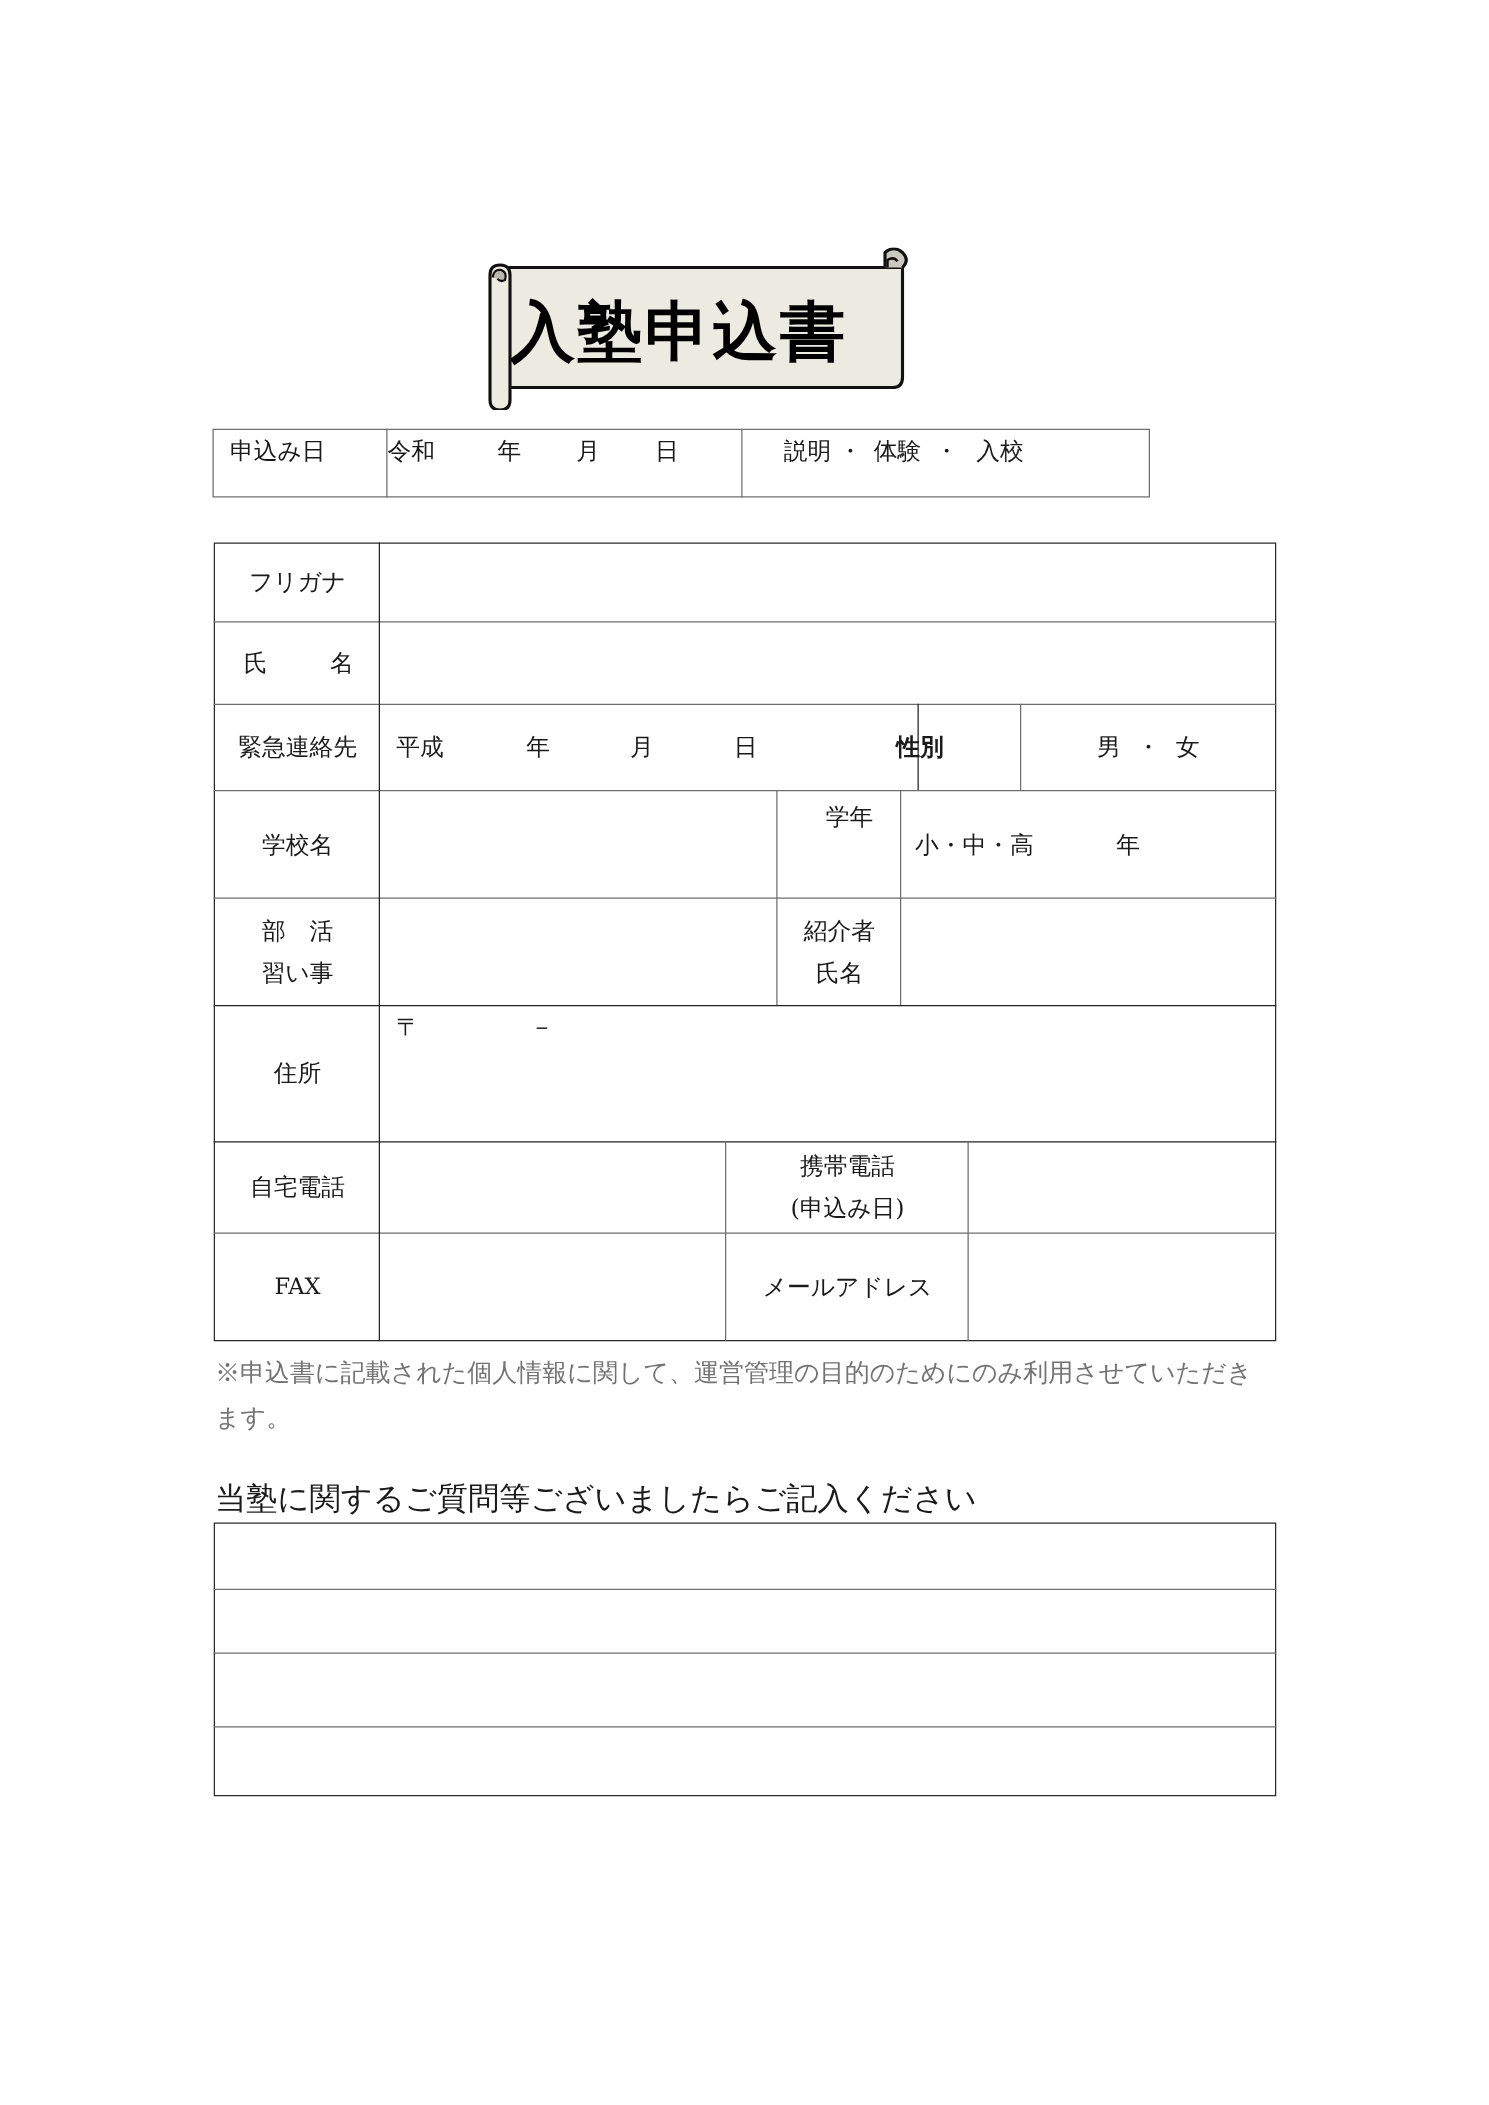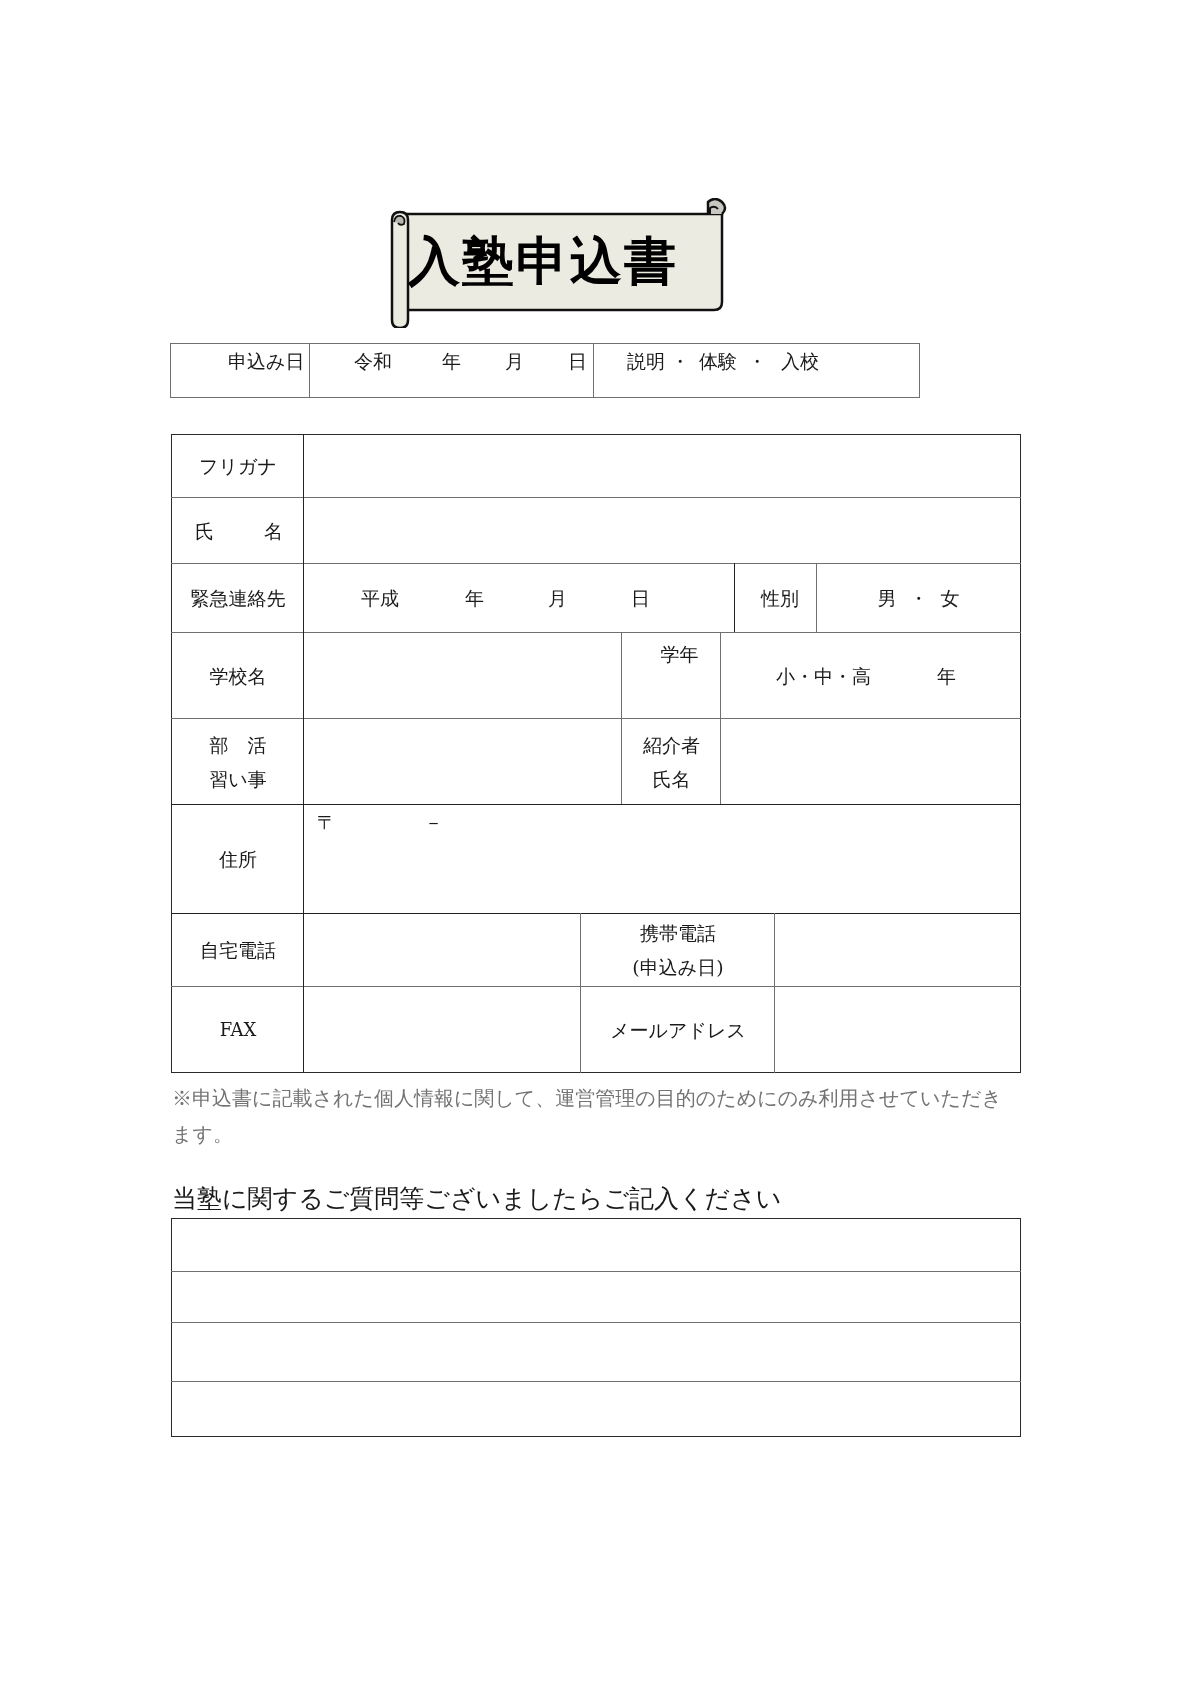--- a/index.html
+++ b/index.html
@@ -7,32 +7,32 @@
       width: 1191px; height: 1684px; position: relative; overflow: hidden;
       font-family: "DejaVu Serif", "Liberation Serif", serif;
       color: #1a1a1a;
     }
 
     
     .scroll { position: absolute; left: 388px; top: 198px; width: 342px; height: 130px; }
     .scroll svg { position: absolute; left: 0; top: 0; }
     .scroll-title {
       position: absolute; left: 20px; top: 36px; width: 310px; height: 64px;
-      font-family: Liberation Mono, monospace;
+      font-family: Liberation Sans, sans-serif;
       font-weight: bold; font-size: 52px; line-height: 64px; letter-spacing: 2px;
       color: #000; text-align: left; white-space: nowrap;
     }
 
     
     .cell {
       position: absolute; box-sizing: border-box;
       display: flex; align-items: center; justify-content: center;
       font-size: 19px; color: #1a1a1a; text-align: center; line-height: 34px;
     }
-    .cell.left { justify-content: flex-start; padding-left: 12px; margin-left: 44px; }
+    .cell.left { justify-content: flex-start; padding-left: 12px; }
     .hline { position: absolute; height: 0; border-top: 1.5px solid #6f6f6f; }
     .vline { position: absolute; width: 0; border-left: 1.5px solid #6f6f6f; }
     .vline.dark { border-left-color: #222; }
     .hline.dark { border-top-color: #222; }
 
     .frame { position: absolute; box-sizing: border-box; border: 1.5px solid #6f6f6f; }
     .frame.dark { border-color: #2a2a2a; }
 
     .note {
       position: absolute; left: 172px; top: 1080px; width: 850px;
@@ -111,21 +111,21 @@
 <div class="cell" style="left:173px; top:564px; width:130px; height:68px;">緊急連絡先</div>
 <div class="cell left" style="left:305px; top:564px; width:429px; height:68px;">
   <span>平成</span>
   <span style="display:inline-block; width:66px;"></span>
   <span>年</span>
   <span style="display:inline-block; width:64px;"></span>
   <span>月</span>
   <span style="display:inline-block; width:64px;"></span>
   <span>日</span>
 </div>
-<div class="cell" style="left:740px; top:564px; width:80px; height:68px;">性別</div>
+<div class="cell" style="left:696px; top:564px; width:80px; height:68px;font-weight:bold;">性別</div>
 <div class="cell" style="left:818px; top:564px; width:201px; height:68px;">
   <span>男</span>
   <span style="display:inline-block; width:44px; text-align:center;">・</span>
   <span>女</span>
 </div>
 
 <div class="vline" style="left:621px; top:632px; height:172px;"></div>
 <div class="vline" style="left:720px; top:632px; height:172px;"></div>
 
 <div class="cell" style="left:173px; top:633px; width:130px; height:85px;">学校名</div>

